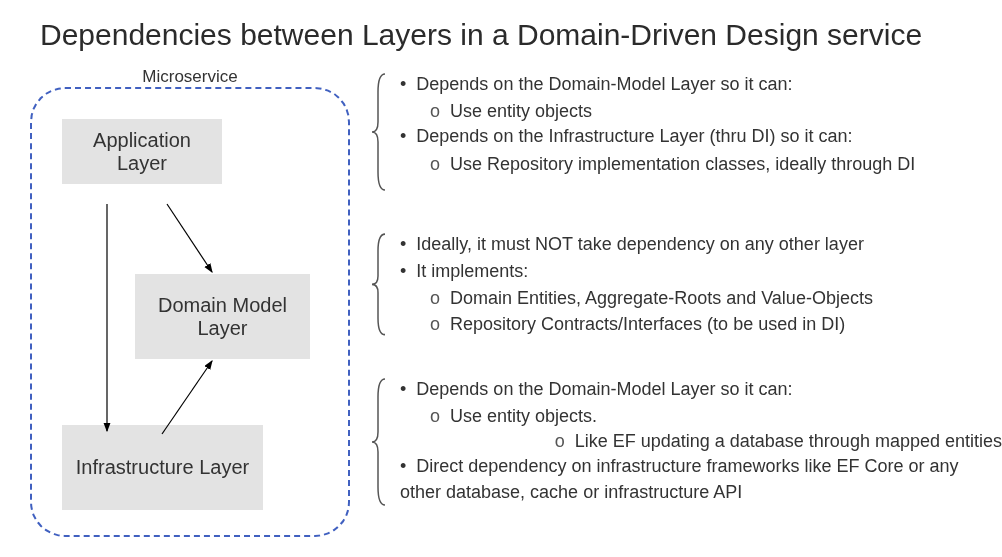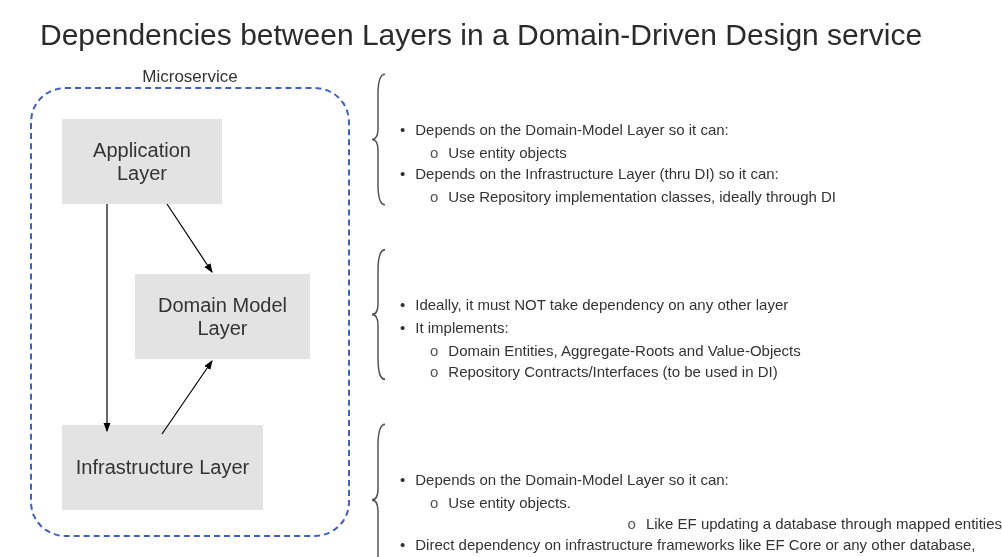--- a/index.html
+++ b/index.html
@@ -49,21 +49,21 @@
       text-align: center;
       font-size: 20px;
       font-weight: 400;
       color: #333;
       padding: 8px;
     }
     .app-layer {
       left: 30px;
       top: 30px;
       width: 160px;
-      height: 85px;
+      height: 65px;
     }
     .domain-layer {
       left: 103px;
       top: 185px;
       width: 175px;
       height: 85px;
     }
     .infra-layer {
       left: 30px;
       top: 336px;
@@ -89,24 +89,23 @@
     .desc-block {
       display: flex;
       align-items: flex-start;
     }
     .brace {
       width: 20px;
       flex-shrink: 0;
       align-self: stretch;
     }
     .desc-content {
-      font-size: 15px;
+      font-size: 18px;
       padding-left: 10px;
       line-height: 1.4;
-      margin-top: 47px;
     }
     ul {
       list-style: none;
       padding-left: 0;
     }
     ul.top > li::before {
       content: "•";
       margin-right: 10px;
       color: #333;
     }

